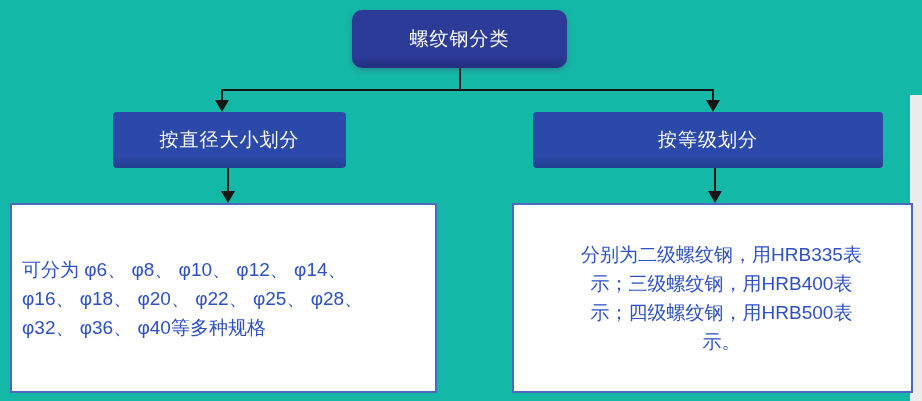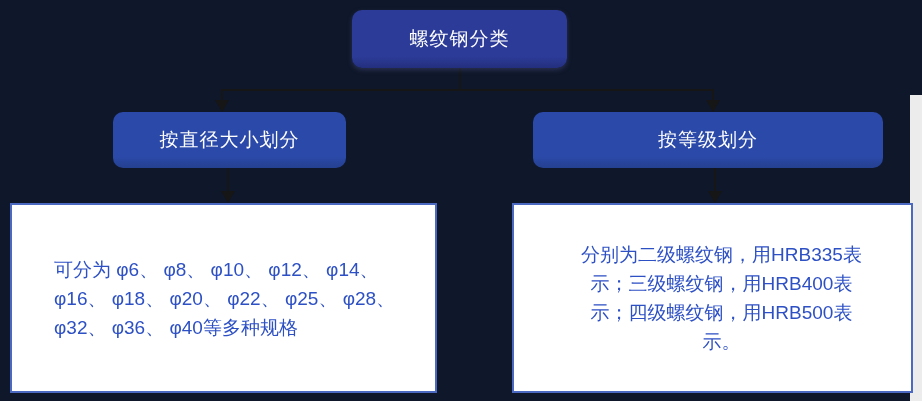--- a/index.html
+++ b/index.html
@@ -9,21 +9,21 @@
     --branch-fill-dark:#24408f;
     --leaf-border:#4b69c1;
     --leaf-text:#2d50c4;
     --connector:#161616;
     --edge-strip:#ececec;
   }
   html,body{margin:0;padding:0;background:#ffffff;}
   .stage{
     position:relative;
     width:922px;height:401px;
-    background:#0f172a;
+    background:#14b8a6;
     overflow:hidden;
     font-family:"Liberation Sans","DejaVu Sans",sans-serif;
   }
   .connectors{
     position:absolute;left:0;top:0;width:922px;height:401px;
     pointer-events:none;
   }
   .connectors path{stroke:var(--connector);stroke-width:2;fill:none;}
   .connectors polygon{fill:var(--connector);stroke:none;}
   .node{
@@ -35,35 +35,35 @@
     text-align:center;
   }
   .node-root{
     left:352px;top:10px;width:215px;height:58px;
     border-radius:10px;
     background:linear-gradient(180deg,var(--root-fill) 0%,var(--root-fill) 80%,var(--root-fill-dark) 100%);
     box-shadow:0 2px 5px rgba(70,80,130,0.45);
   }
   .node-branch{
     background:linear-gradient(180deg,var(--branch-fill) 0%,var(--branch-fill) 80%,var(--branch-fill-dark) 100%);
-    border-radius:10px;
+    border-radius:4px;
   }
   .node-branch-left{left:113px;top:112px;width:233px;height:56px;}
   .node-branch-right{left:533px;top:112px;width:350px;height:56px;}
   .leaf{
     position:absolute;
     top:203px;height:190px;
     background:#ffffff;
     border:2px solid var(--leaf-border);
     box-sizing:border-box;
     display:flex;align-items:center;
     color:var(--leaf-text);
     font-size:19px;line-height:29px;
   }
-  .leaf-left{left:10px;width:427px;padding-left:32px;}
+  .leaf-left{left:10px;width:427px;}
   .leaf-right{left:512px;width:401px;}
   .leaf-text{
     width:100%;
     white-space:pre-line;
     padding:0 10px;
   }
   .leaf-left .leaf-text{text-align:left;}
   .leaf-right .leaf-text{text-align:center;margin-left:18px;}
   .edge-strip{
     position:absolute;

